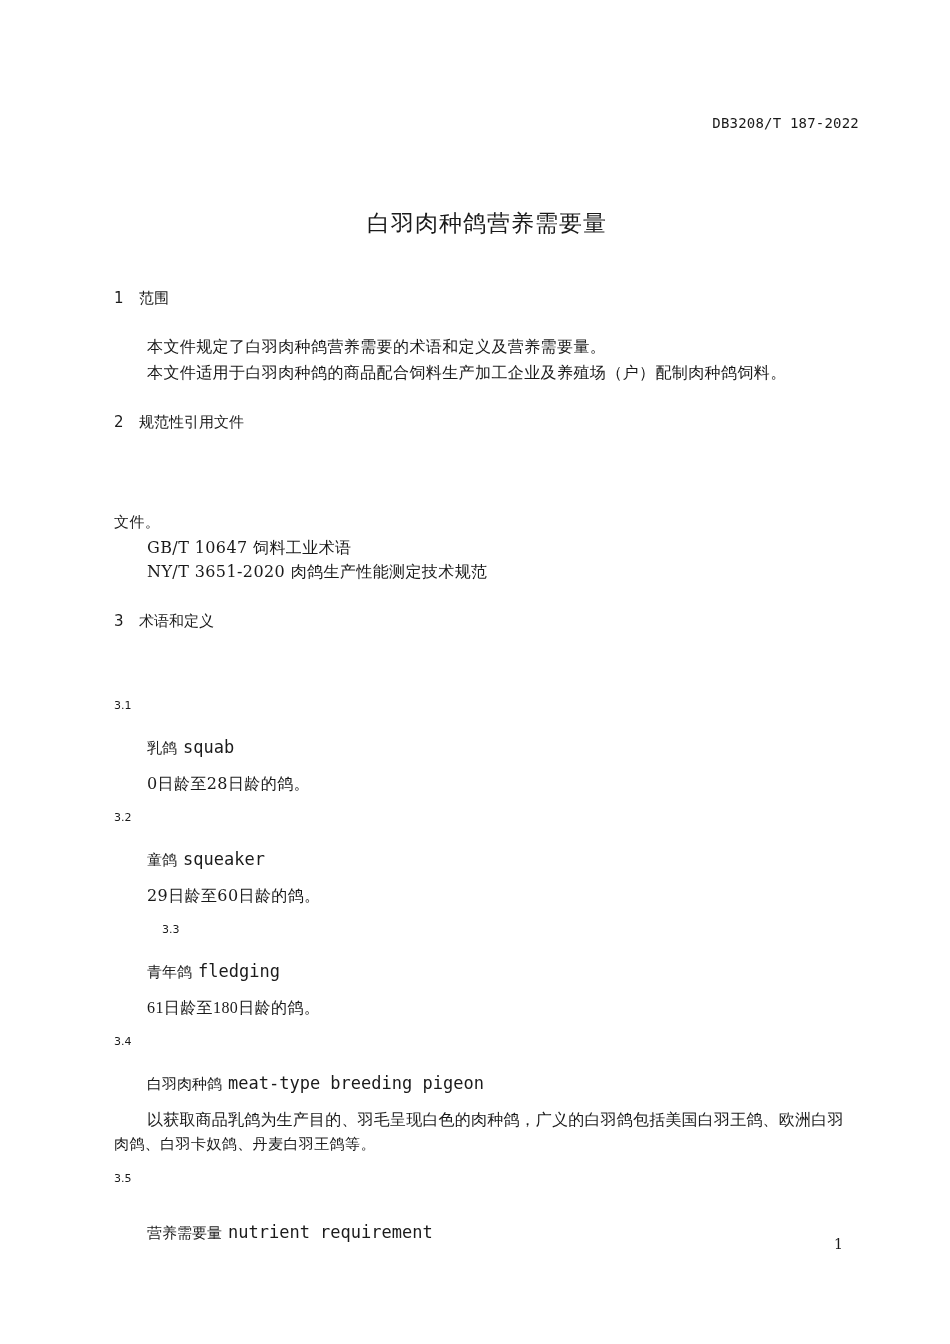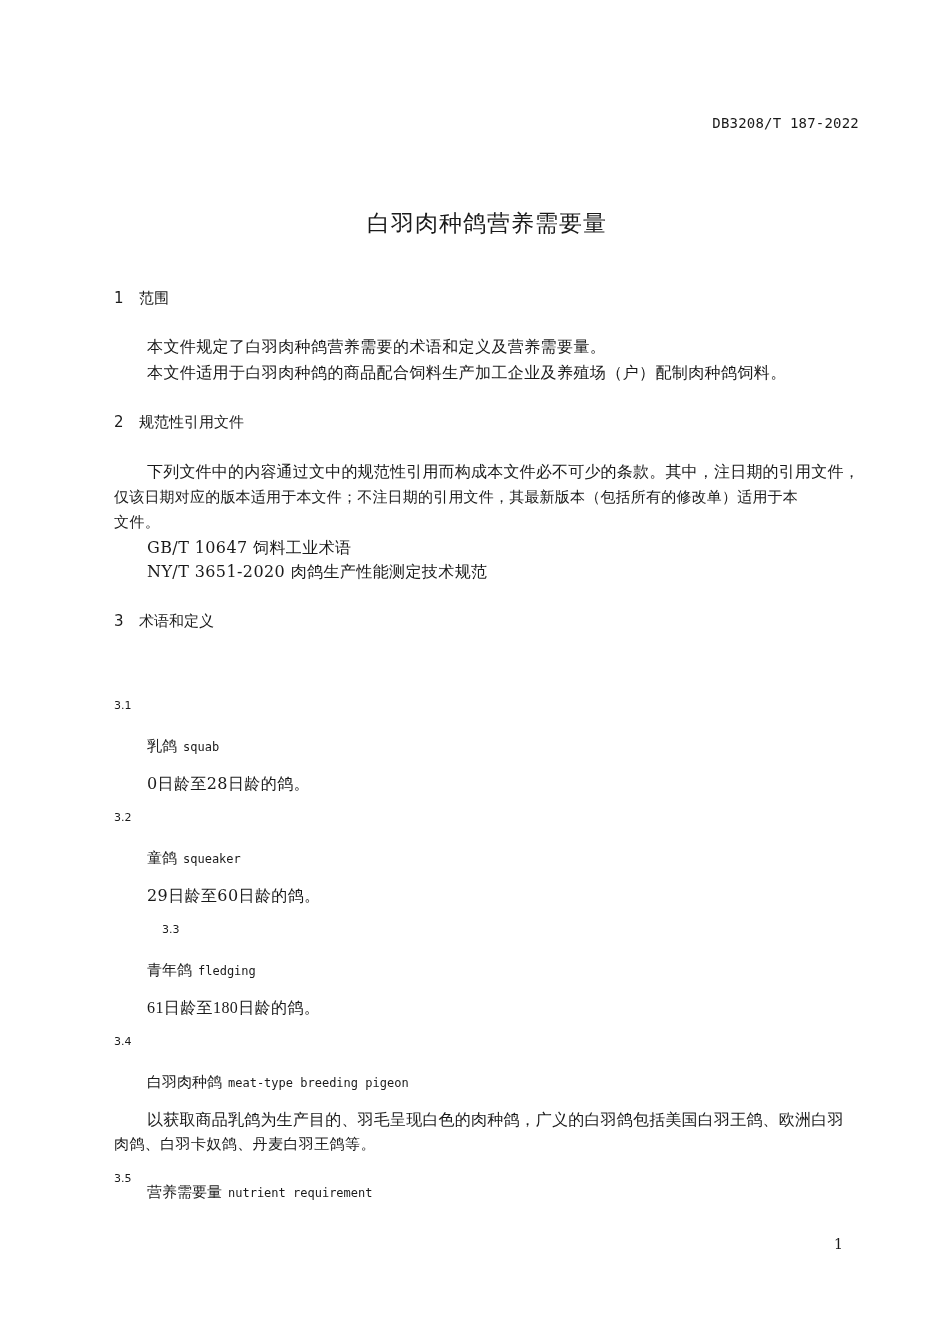--- a/index.html
+++ b/index.html
@@ -10,43 +10,41 @@
   .sans { font-family: "DejaVu Sans", "Liberation Sans", sans-serif; }
   .serif { font-family: "DejaVu Serif", "Liberation Serif", serif; }
   .docnum { right: 91px; top: 115px; font-size: 14px; letter-spacing: 0.2px; }
   .title { left: 0; width: 974px; text-align: center; top: 208px; font-size: 23px; font-weight: normal; letter-spacing: 1px; }
   .h1 { left: 114px; font-size: 15px; }
   .h1 .num { display: inline-block; width: 25px; }
   .body { left: 147px; font-size: 16px; letter-spacing: 0.4px; }
   .bodyfull { left: 114px; font-size: 15px; letter-spacing: 0.4px; }
   .subnum { left: 114px; font-size: 11px; }
   .term { left: 147px; font-size: 15px; }
-  .term .en { font-family: "DejaVu Sans Mono", "Liberation Mono", monospace; font-size: 12px; margin-left: 6px; }
+  .term .en { font-family: "DejaVu Sans Mono", "Liberation Mono", monospace; font-size: 17px; margin-left: 6px; }
   .pagenum { left: 834px; top: 1236px; font-size: 14px; }
 </style>
 </head>
 <body>
 
 <div class="page">
 
   <div class="abs mono docnum">DB3208/T 187-2022</div>
 
   <div class="abs sans title">白羽肉种鸽营养需要量</div>
 
   <div class="abs sans h1" style="top:289px;">
     <span class="num">1</span><span>范围</span>
   </div>
   <div class="abs serif body" style="top:337px;">本文件规定了白羽肉种鸽营养需要的术语和定义及营养需要量。</div>
   <div class="abs serif body" style="top:363px;">本文件适用于白羽肉种鸽的商品配合饲料生产加工企业及养殖场（户）配制肉种鸽饲料。</div>
 
   <div class="abs sans h1" style="top:413px;">
     <span class="num">2</span><span>规范性引用文件</span>
   </div>
-  <div class="abs serif body" style="top:462px; letter-spacing:0.2px;">下列文件中的内容通过文中的规范性引用而构成本文件必不可少的条款。其中，注日期的引用文件，</div>
-  <div class="abs serif bodyfull" style="top:488px; letter-spacing:0.2px;">仅该日期对应的版本适用于本文件；不注日期的引用文件，其最新版本（包括所有的修改单）适用于本</div>
   <div class="abs serif bodyfull" style="top:513px;">文件。</div>
   <div class="abs serif body" style="top:538px;">GB/T 10647 饲料工业术语</div>
   <div class="abs serif body" style="top:562px;">NY/T 3651-2020 肉鸽生产性能测定技术规范</div>
 
   <div class="abs sans h1" style="top:612px;">
     <span class="num">3</span><span>术语和定义</span>
   </div>
 
   <div class="abs sans subnum" style="top:699px;">3.1</div>
   <div class="abs sans term" style="top:737px;">
@@ -67,18 +65,18 @@
   <div class="abs serif body" style="top:998px;font-family:Liberation Serif, serif;">61日龄至180日龄的鸽。</div>
 
   <div class="abs sans subnum" style="top:1035px;">3.4</div>
   <div class="abs serif body" style="top:1110px; letter-spacing:0.2px;">以获取商品乳鸽为生产目的、羽毛呈现白色的肉种鸽，广义的白羽鸽包括美国白羽王鸽、欧洲白羽</div>
   <div class="abs sans term" style="top:1073px;">
     <span>白羽肉种鸽</span><span class="en">meat-type breeding pigeon</span>
   </div>
   <div class="abs serif bodyfull" style="top:1135px;">肉鸽、白羽卡奴鸽、丹麦白羽王鸽等。</div>
 
   <div class="abs sans subnum" style="top:1172px;">3.5</div>
-  <div class="abs sans term" style="top:1183px;text-align:center;">
+  <div class="abs sans term" style="top:1222px;text-align:center;">
     <span>营养需要量</span><span class="en">nutrient requirement</span>
   </div>
 
   <div class="abs serif pagenum">1</div>
 </div>
 
 </body></html>

